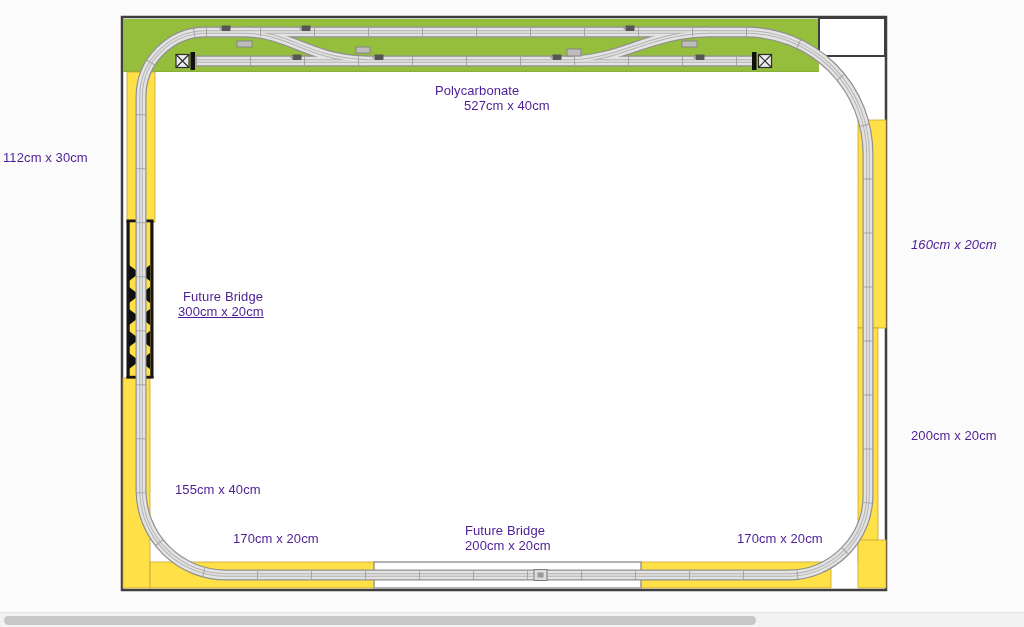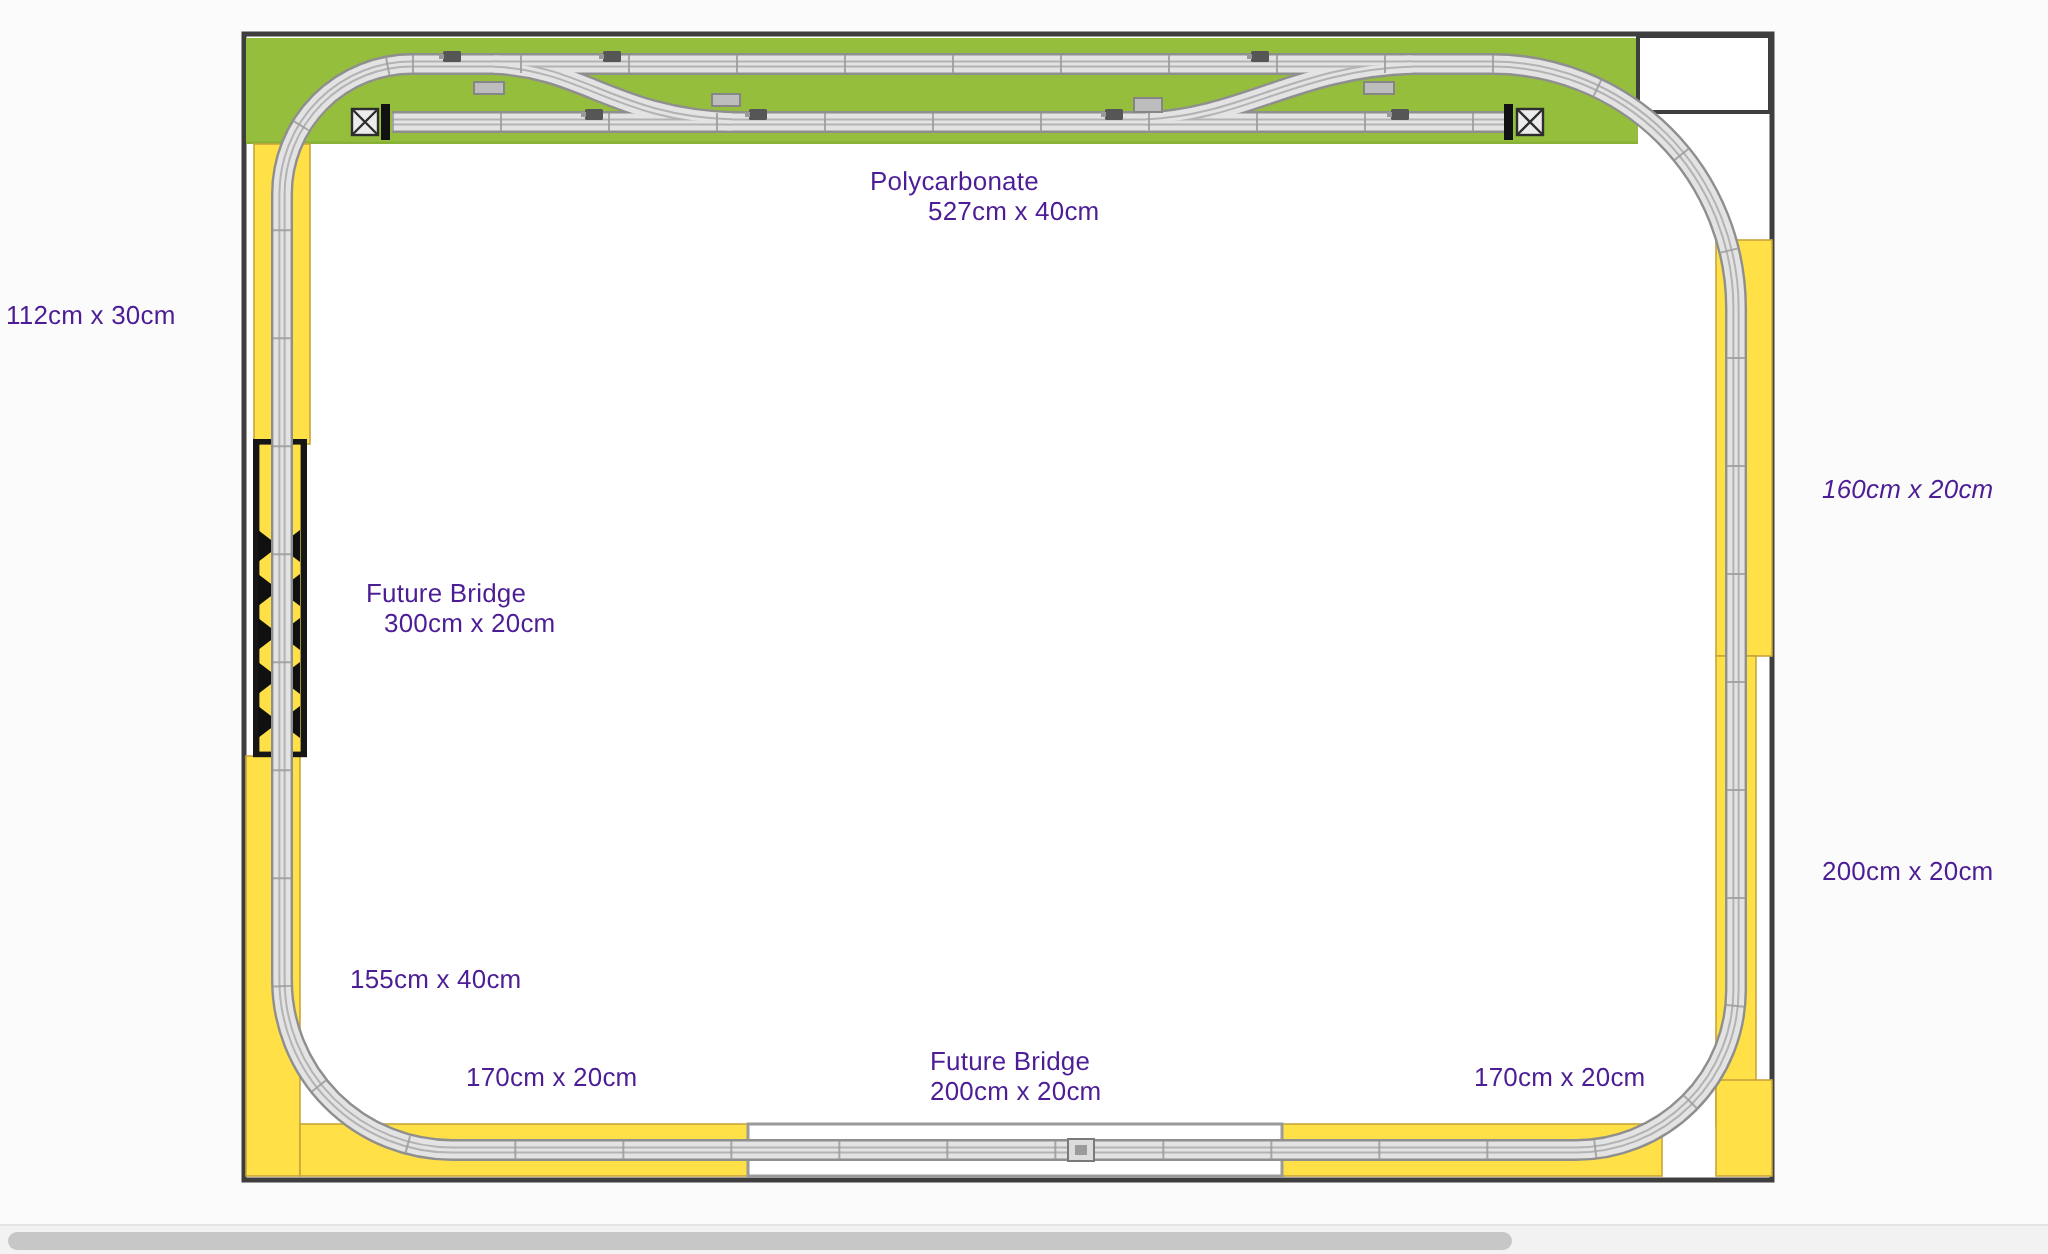--- a/index.html
+++ b/index.html
@@ -138,21 +138,21 @@
   <g>
     <rect x="534" y="569.5" width="13" height="11" fill="#DCDCDC" stroke="#7a7a7a" stroke-width="1"></rect>
     <rect x="537.5" y="572.5" width="6" height="5" fill="#9a9a9a"></rect>
   </g>
 </svg>
 
   <div class="lbl" style="left:3px;top:150px;">112cm x 30cm</div>
   <div class="lbl" style="left:435px;top:83px;">Polycarbonate</div>
   <div class="lbl" style="left:435px;top:98px;margin-left:29px;">527cm x 40cm</div>
   <div class="lbl" style="left:183px;top:289px;">Future Bridge</div>
-  <div class="lbl" style="left:192px;top:304px;">300cm x 20cm</div>
+  <div class="lbl" style="left:178px;top:304px;text-decoration:underline;">300cm x 20cm</div>
   <div class="lbl" style="left:911px;top:237px;font-style:italic;">160cm x 20cm</div>
   <div class="lbl" style="left:911px;top:428px;">200cm x 20cm</div>
   <div class="lbl" style="left:175px;top:482px;">155cm x 40cm</div>
   <div class="lbl" style="left:233px;top:531px;">170cm x 20cm</div>
   <div class="lbl" style="left:465px;top:523px;">Future Bridge</div>
   <div class="lbl" style="left:465px;top:538px;">200cm x 20cm</div>
   <div class="lbl" style="left:737px;top:531px;">170cm x 20cm</div>
 
   <div class="scrollbar">
     <div class="scrollbar-thumb"></div>

